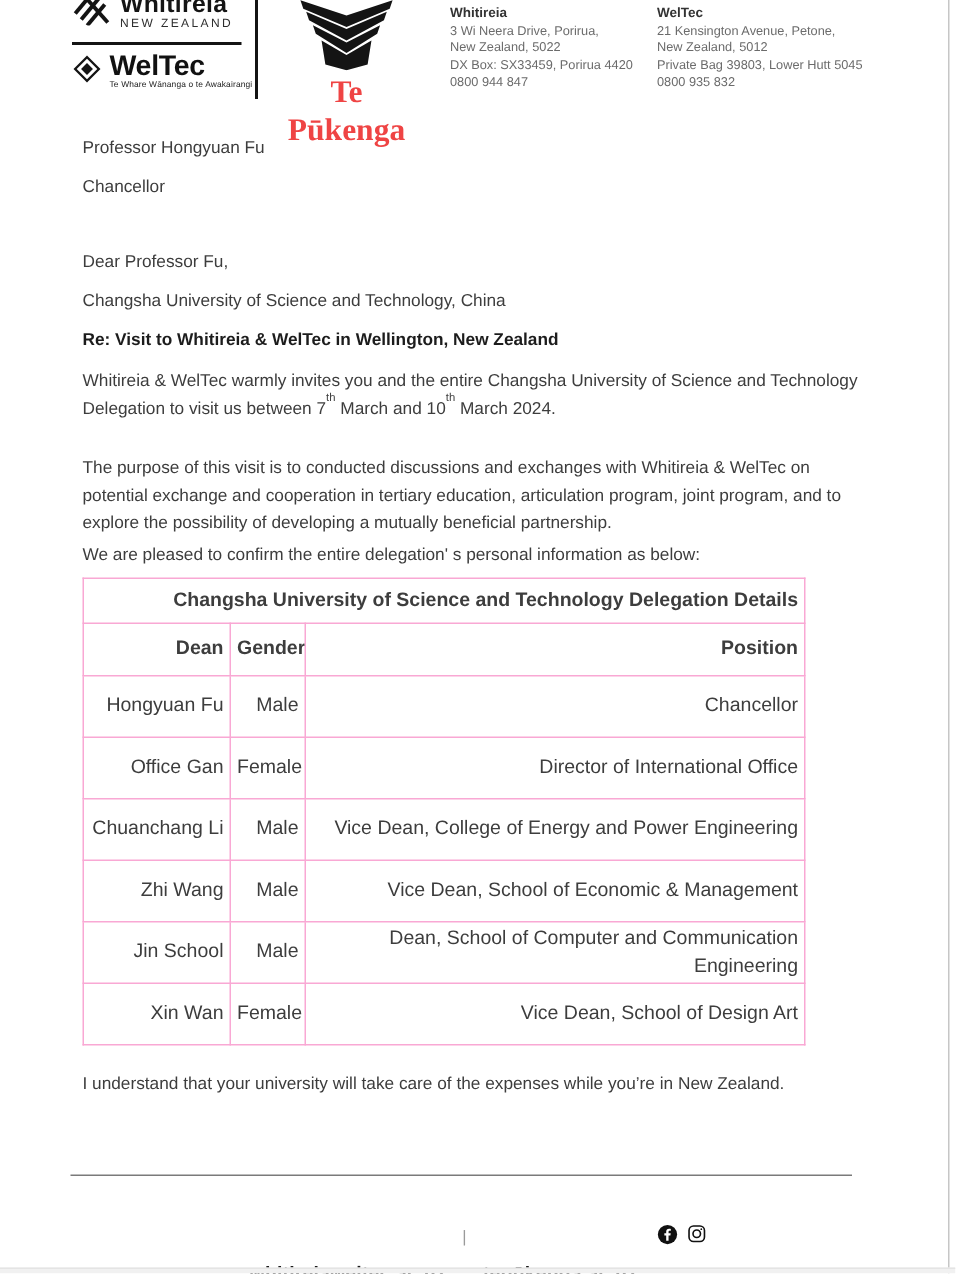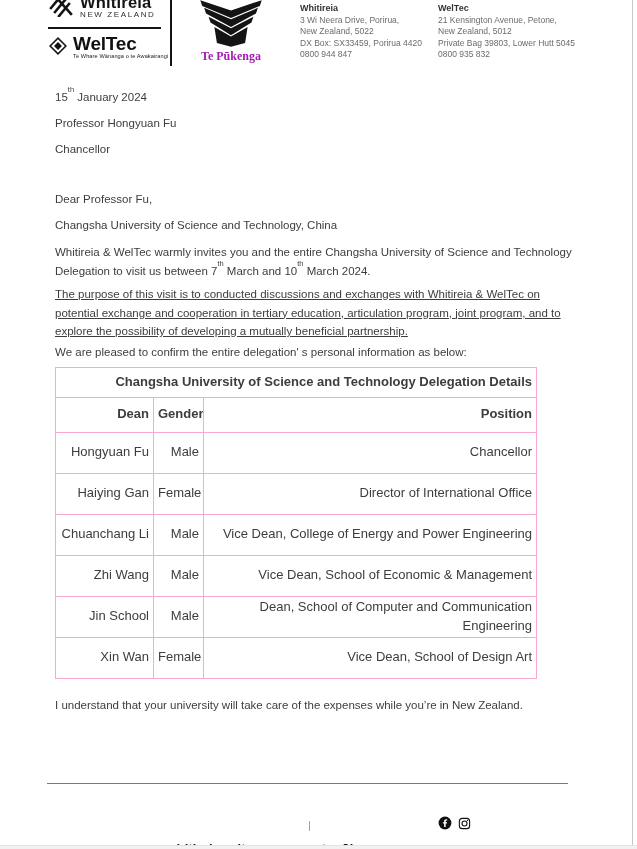--- a/index.html
+++ b/index.html
@@ -24,36 +24,36 @@
   .wh-name { font-size: 16.5px; font-weight: bold; color: #141414; letter-spacing: .2px; line-height: 16px; }
   .wh-sub { font-size: 8px; color: #2e2e2e; letter-spacing: 1.6px; line-height: 10px; }
   .logo-divider { width: 113px; border: none; border-top: 2px solid #141414; margin: 6px 0 6px 0; }
   .wt-row { display: flex; align-items: center; gap: 5px; }
   .wt-text { display: flex; flex-direction: column; }
   .wt-name { font-size: 19px; font-weight: 800; color: #111; line-height: 18px; letter-spacing: -0.2px; }
   .wt-tag { font-size: 5.6px; color: #222; line-height: 7px; letter-spacing: .1px; }
   .vert-divider { position: absolute; left: 122px; top: 0; width: 1.5px; height: 66px; background: #141414; }
   .tp-block { position: absolute; left: 133px; top: 0; width: 100px; text-align: center; }
   .tp-mark { display: block; margin: 0 auto; }
-  .tp-name { font-family: "Liberation Serif", "DejaVu Serif", serif; font-weight: bold; font-size: 12px; color: #a21caf; margin-top: 2px; }
+  .tp-name { font-family: "Liberation Serif", "DejaVu Serif", serif; font-weight: bold; font-size: 21px; color: #ef4444; margin-top: 2px; }
 
   .contact-col { position: absolute; top: 3px; font-size: 8.5px; line-height: 11.6px; color: #6b6b6b; }
   .contact-col.c1 { left: 252px; width: 138px; }
   .contact-col.c2 { left: 390px; width: 160px; }
   .contact-title { font-weight: bold; color: #333; font-size: 9px; }
 
   
   .letter-main { margin: 10px 51px 0 55px; font-size: 11.5px; line-height: 18.5px; }
   .line { line-height: 14px; }
   .date-line { margin-top: 10px; }
   .recipient-line { margin-top: 12px; }
   .salutation { margin-top: 36px; }
   .subject { margin-top: 12px; font-weight: bold; color: #1c1c1c; line-height: 14px; }
   .para { margin-top: 11px; color: #3d3d3d; }
-  .para.p2 { margin-top: 5px; text-decoration: underline; }
+  .para.p2 { margin-top: 21px; }
   .table-intro { margin-top: 3px; line-height: 16px; }
   sup.ord { font-size: 7.5px; position: relative; top: -4px; line-height: 0; }
 
   
   table.delegation { border-collapse: collapse; width: 482px; margin-top: 7px; table-layout: fixed; }
   table.delegation th, table.delegation td {
     border: 1px solid #f9a8d4; text-align: right; vertical-align: middle;
     font-size: 13px; color: #3d3d3d; padding: 0 4px; overflow: hidden;
   }
   .tbl-title-cell { height: 30px; font-weight: bold; color: #171717; font-size: 12px; }
@@ -139,28 +139,28 @@
     <div class="contact-title">WelTec</div>
     <div>21 Kensington Avenue, Petone,</div>
     <div>New Zealand, 5012</div>
     <div>Private Bag 39803, Lower Hutt 5045</div>
     <div>0800 935 832</div>
   </div>
 </div>
 
 <div class="letter-main">
 
-  <div class="line date-line"><span>15</span><sup class="ord">th</sup><span> January 2024</span></div>
 
   <div class="line recipient-line">Professor Hongyuan Fu</div>
   <div class="line recipient-line">Chancellor</div>
   <div class="line salutation">Dear Professor Fu,</div>
 
   <div class="line recipient-line">Changsha University of Science and Technology, China</div>
 
+  <div class="subject">Re: Visit to Whitireia &amp; WelTec in Wellington, New Zealand</div>
 
   <div class="para"><span>Whitireia &amp; WelTec warmly invites you and the entire Changsha University of Science and Technology Delegation to visit us between 7</span><sup class="ord">th</sup><span> March and 10</span><sup class="ord">th</sup><span> March 2024.</span></div>
 
   <div class="para p2">The purpose of this visit is to conducted discussions and exchanges with Whitireia &amp; WelTec on potential exchange and cooperation in tertiary education, articulation program, joint program, and to explore the possibility of developing a mutually beneficial partnership.</div>
 
   <div class="table-intro">We are pleased to confirm the entire delegation' s personal information as below:</div>
 
   <table class="delegation">
     <colgroup>
         <col class="col-name">
@@ -175,21 +175,21 @@
         <th>Dean</th>
         <th>Gender</th>
         <th>Position</th>
       </tr>
       <tr class="tbl-data-row">
         <td>Hongyuan Fu</td>
         <td>Male</td>
         <td>Chancellor</td>
       </tr>
       <tr class="tbl-data-row">
-        <td>Haiying Gan</td>
+        <td>Office Gan</td>
         <td>Female</td>
         <td>Director of International Office</td>
       </tr>
       <tr class="tbl-data-row">
         <td>Chuanchang Li</td>
         <td>Male</td>
         <td>Vice Dean, College of Energy and Power Engineering</td>
       </tr>
       <tr class="tbl-data-row">
         <td>Zhi Wang</td>

